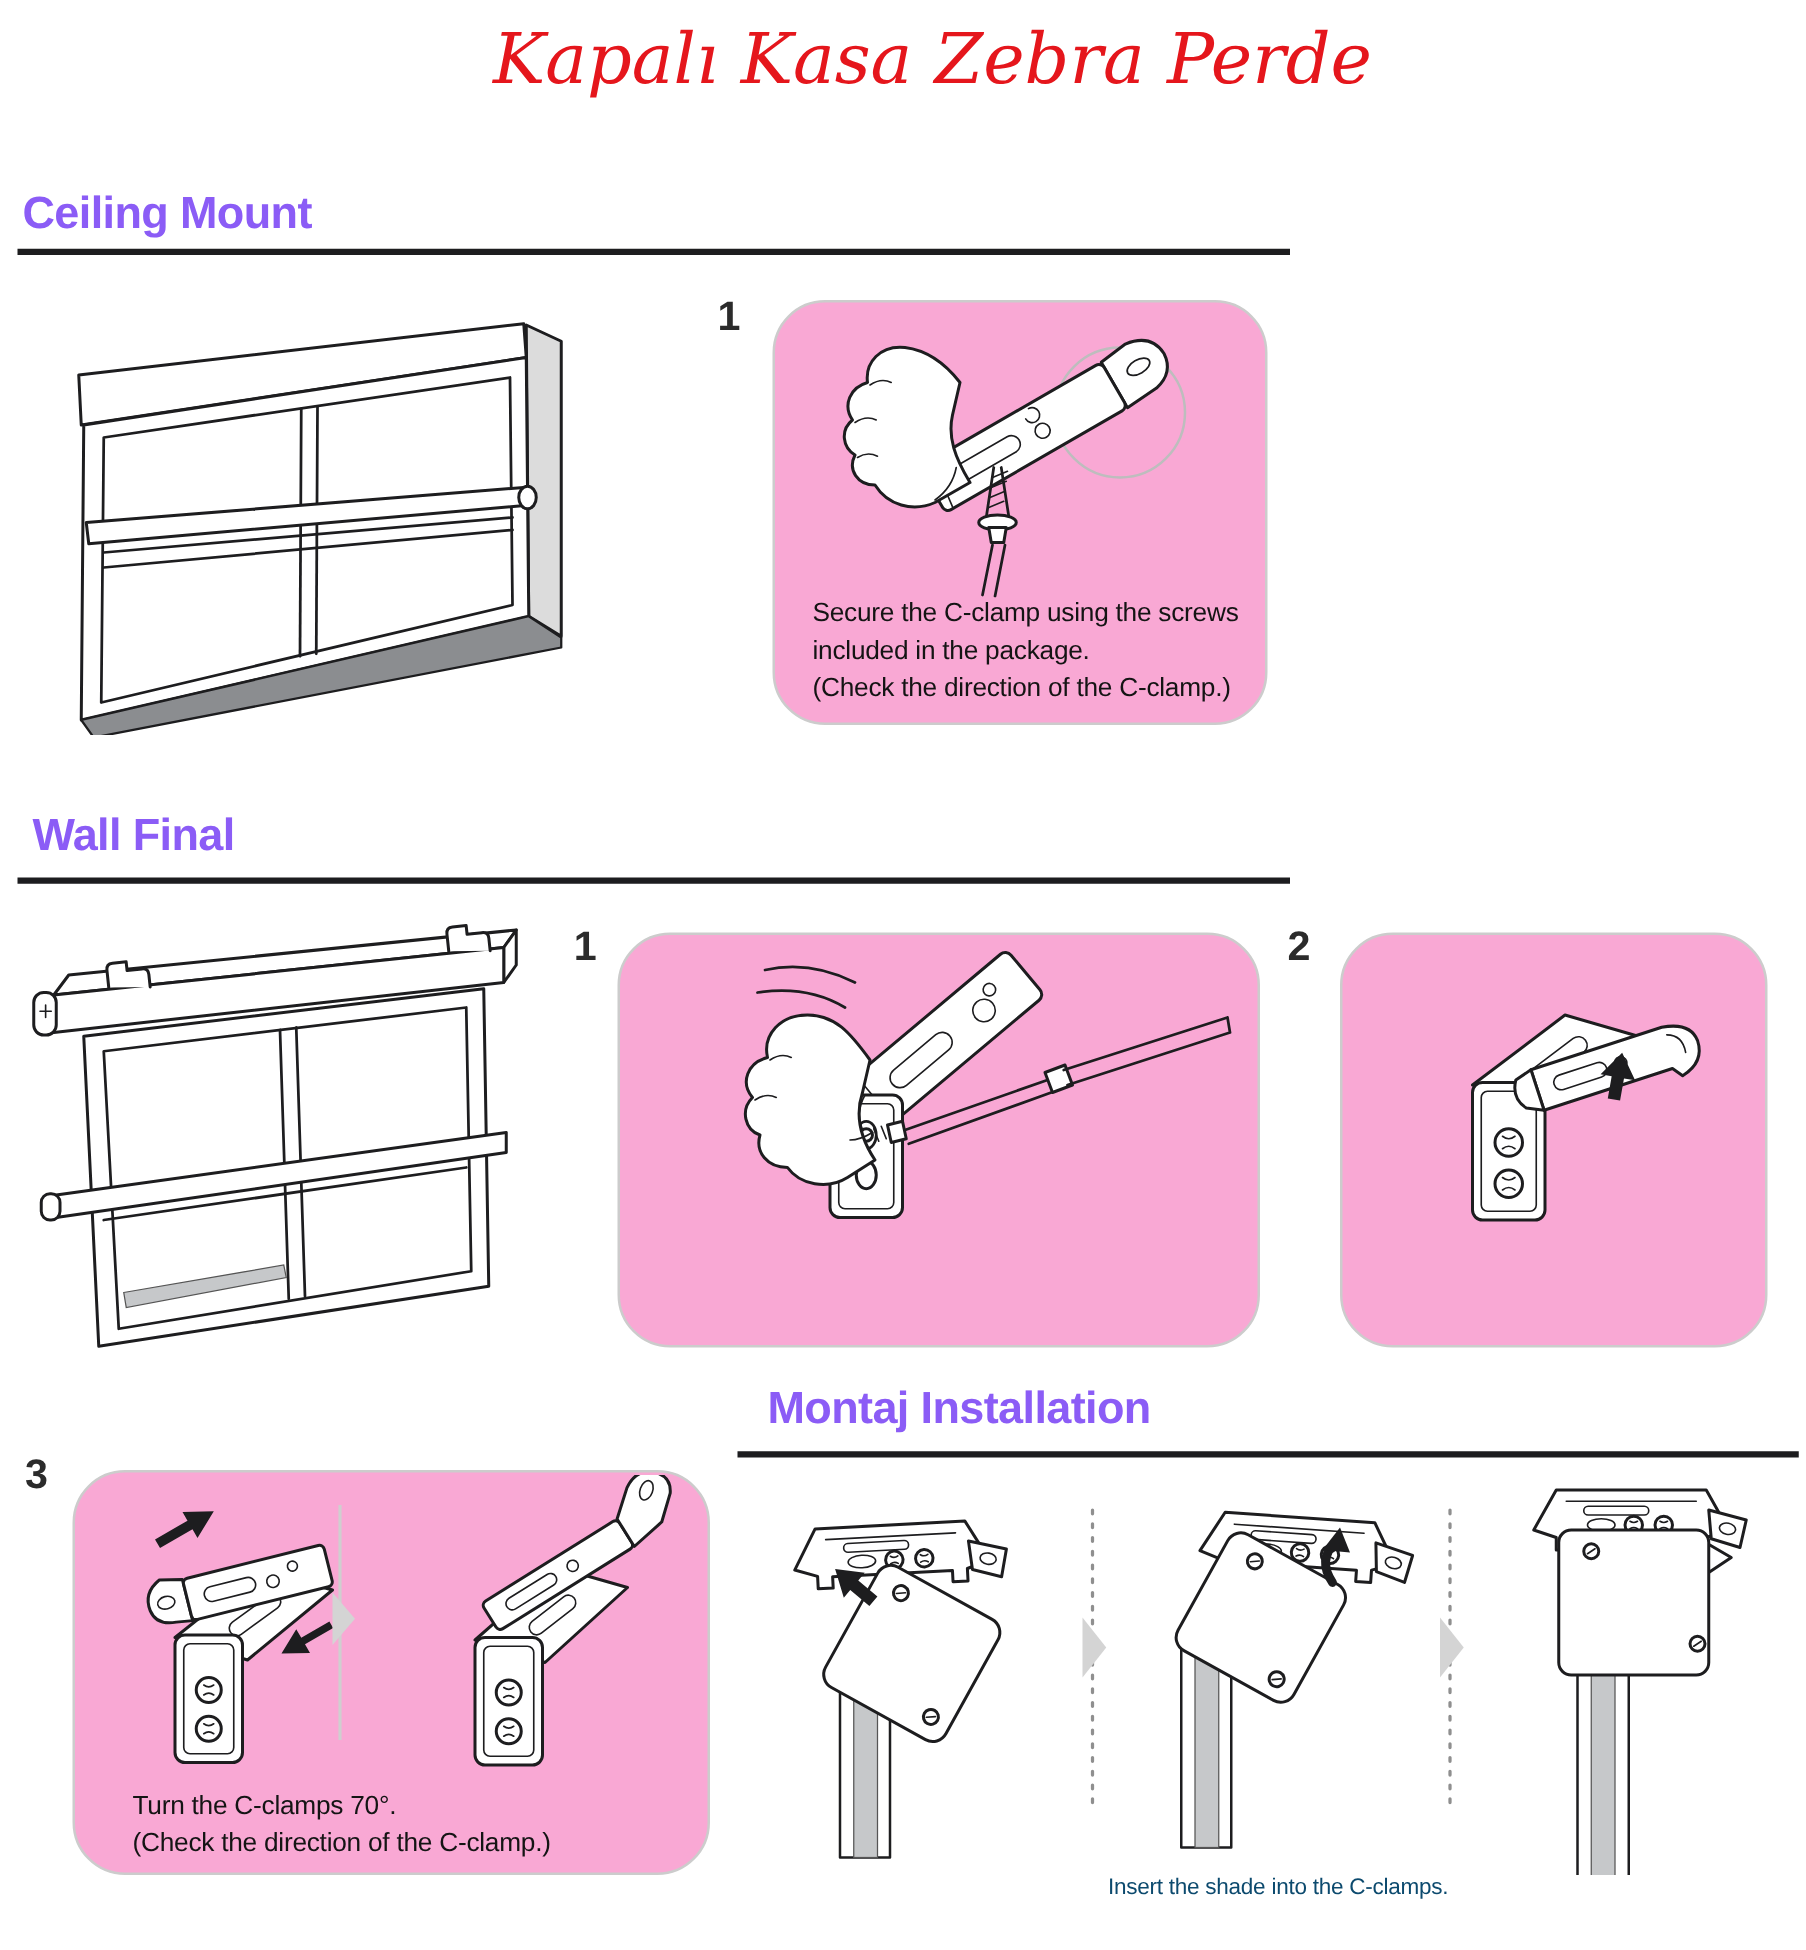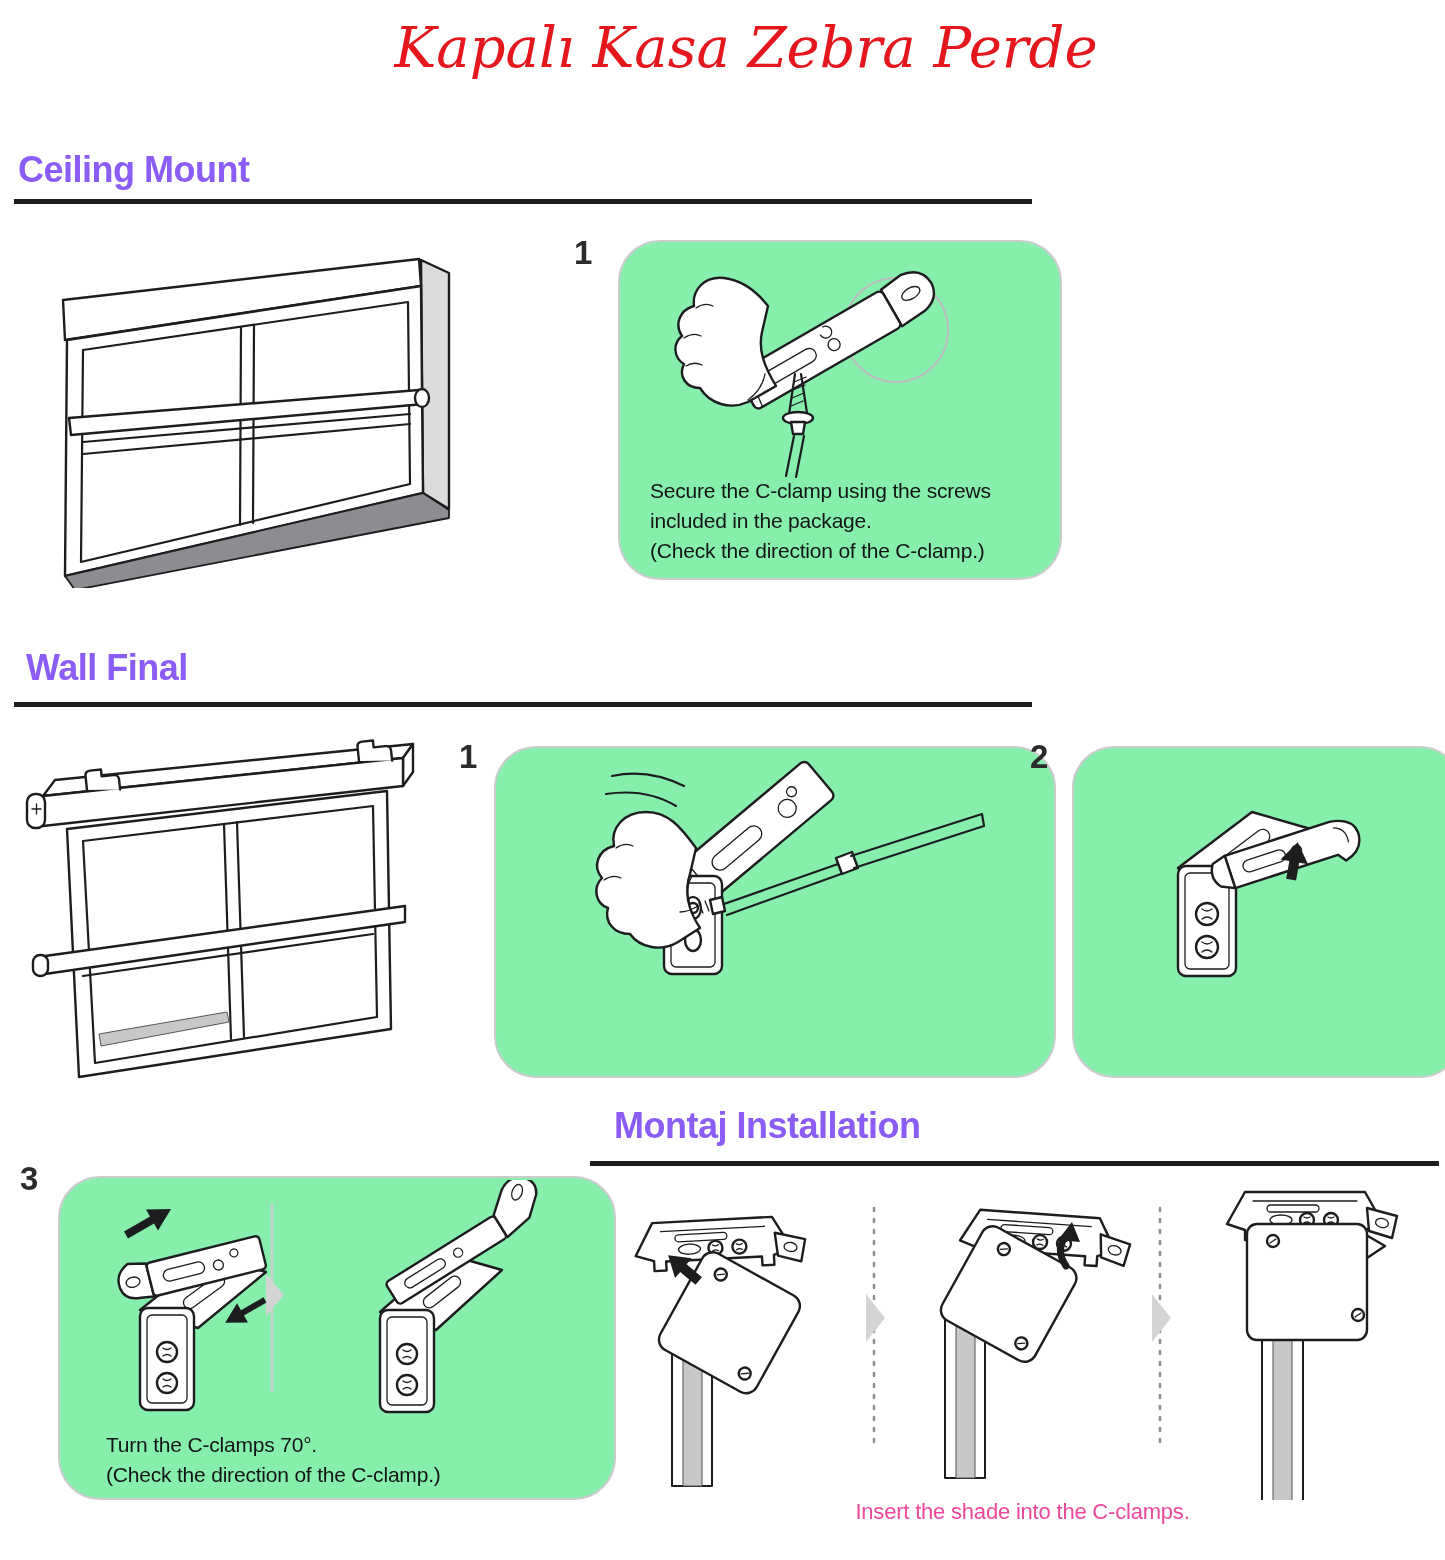--- a/index.html
+++ b/index.html
@@ -9,25 +9,25 @@
   html,body{margin:0;padding:0;background:#fff;}
   #page{position:relative;width:1445px;height:1560px;background:#fff;overflow:hidden;
         font-family:"Liberation Sans",sans-serif;color:var(--ink);}
   .title{position:absolute;left:0;top:12px;width:1412px;text-align:center;
          font-family:"DejaVu Serif",serif;font-style:italic;font-size:56px;line-height:71px;
          color:var(--title-red);margin-left:40px;}
   .sec-h{position:absolute;font-weight:700;font-size:36px;line-height:40px;color:#8b5cf6;
          letter-spacing:-0.5px;}
   .rule{position:absolute;height:5px;background:var(--ink);}
   .step-num{position:absolute;font-weight:700;font-size:33px;color:#2b2b2b;}
-  .step-box{position:absolute;border:2px solid var(--box-border);border-radius:42px;background:#86efac;padding-left:48px;}
+  .step-box{position:absolute;border:2px solid var(--box-border);border-radius:42px;background:#f9a8d4;}
   .cap{position:absolute;font-size:21px;line-height:30px;color:#141414;letter-spacing:-0.2px;
        white-space:pre-line;}
   .final-cap{position:absolute;left:600px;top:1499px;width:845px;text-align:center;
-             font-size:22px;color:#ec4899;letter-spacing:-0.2px;}
+             font-size:18px;color:#0c4a6e;letter-spacing:-0.2px;}
   .ill{position:absolute;}
   
   .pc{fill:#fff;stroke:var(--ink);stroke-width:2.4;stroke-linejoin:round;stroke-linecap:round;}
   .ln{fill:none;stroke:var(--ink);stroke-width:2.2;stroke-linejoin:round;stroke-linecap:round;}
   .thin{stroke-width:1.3;}
   .blk{fill:var(--ink);stroke:none;}
   .gray{fill:var(--shade-gray);stroke:#555;stroke-width:1;}
   .sill{fill:var(--sill-gray);stroke:var(--ink);stroke-width:1.8;stroke-linejoin:round;}
   .jamb{fill:var(--jamb-gray);}
   .faint{stroke:#bdbdbd;fill:none;stroke-width:2;}

